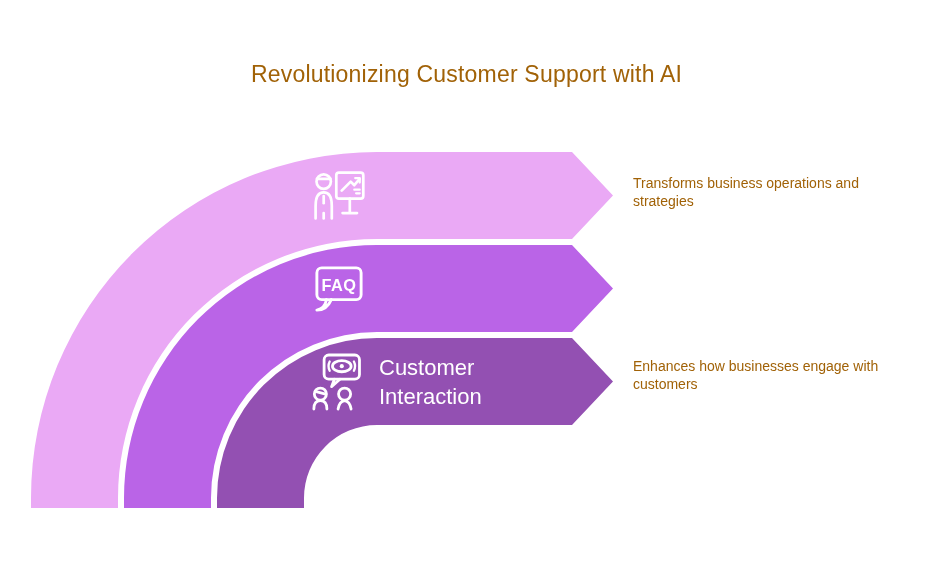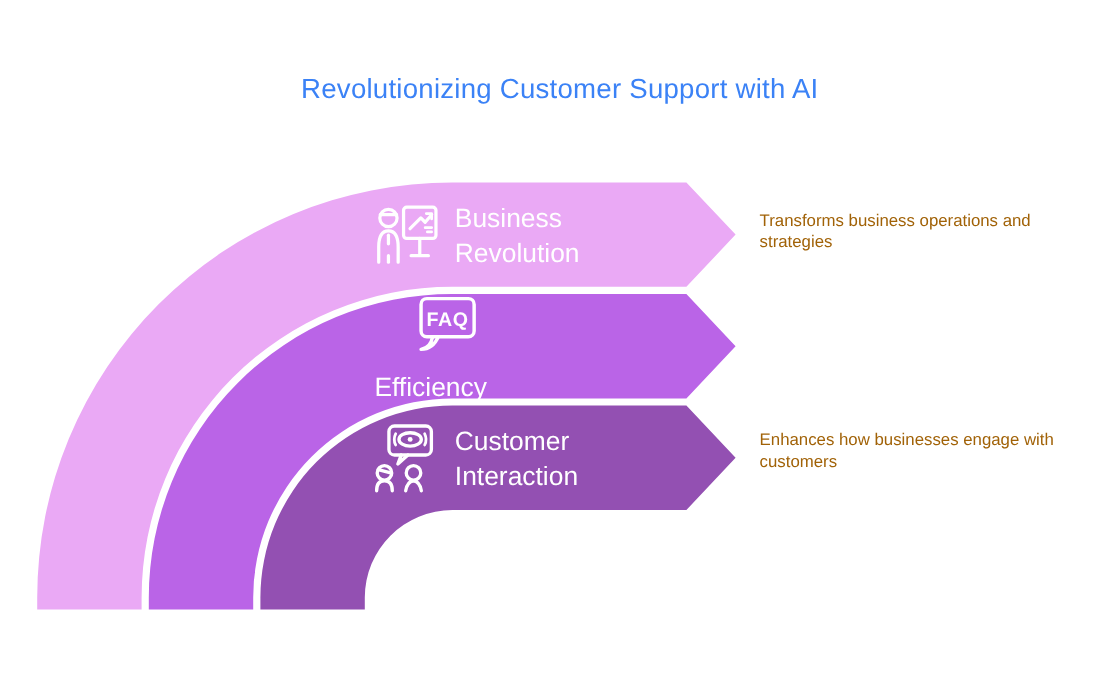--- a/index.html
+++ b/index.html
@@ -9,21 +9,21 @@
     background:#ffffff;
     overflow:hidden;
     font-family:"Liberation Sans", sans-serif;
   }
   .title{
     position:absolute;
     top:61px;left:0;width:933px;
     text-align:center;
     font-size:23px;
     font-weight:400;
-    color:#3b82f6;
+    color:#a16207;
     letter-spacing:.2px;
   }
   .band-svg{position:absolute;top:0;left:0;}
   .band-row{
     position:absolute;
     left:312px;
     height:87px;
     display:flex;
     align-items:center;
     gap:13px;
@@ -70,30 +70,28 @@
       <line x1="13" y1="31" x2="13" y2="39"></line>
       <line x1="13" y1="50" x2="13" y2="56"></line>
       <rect x="27" y="5" width="30" height="29" rx="3"></rect>
       <path d="M33 25 L43 15 L47 19 L53 12"></path>
       <path d="M48 11 L53 11 L53 16" stroke-width="2.5"></path>
       <line x1="47" y1="24" x2="53" y2="24" stroke-width="2.5"></line>
       <line x1="49" y1="28" x2="53" y2="28" stroke-width="2.5"></line>
       <line x1="42" y1="34" x2="42" y2="48"></line>
       <line x1="34" y1="50" x2="50" y2="50"></line>
     </svg>
-    <div class="band-label">Business Revolution</div>
   </div>
 
-  <div class="band-row" style="top:245px;flex-direction:column;">
+  <div class="band-row" style="top:245px;">
     <svg class="icon" width="54" height="50" viewBox="0 0 56 52" fill="none" stroke="#ffffff" stroke-width="3" stroke-linecap="round" stroke-linejoin="round">
       <rect x="5" y="4" width="46" height="33" rx="5"></rect>
       <path d="M15 37 C14 43 10 47 5 48 C12 48 17 44 20 37"></path>
       <text x="28" y="28" text-anchor="middle" fill="#ffffff" stroke="none" font-family="Liberation Sans, sans-serif" font-size="17" font-weight="700" letter-spacing="0.5">FAQ</text>
     </svg>
-    <div class="band-label">Efficiency</div>
   </div>
 
   <div class="band-row" style="top:338px;">
     <svg class="icon" width="54" height="58" viewBox="0 0 58 62" fill="none" stroke="#ffffff" stroke-width="3" stroke-linecap="round" stroke-linejoin="round">
       <rect x="13" y="2" width="38" height="26" rx="5"></rect>
       <ellipse cx="32" cy="14" rx="10" ry="6"></ellipse>
       <circle cx="32" cy="14" r="2.2" fill="#ffffff" stroke="none"></circle>
       <path d="M19 9 C17.5 12 17.5 16 19 19" stroke-width="2.5"></path>
       <path d="M45 9 C46.5 12 46.5 16 45 19" stroke-width="2.5"></path>
       <path d="M24 28 L21 36 L30 28"></path>

